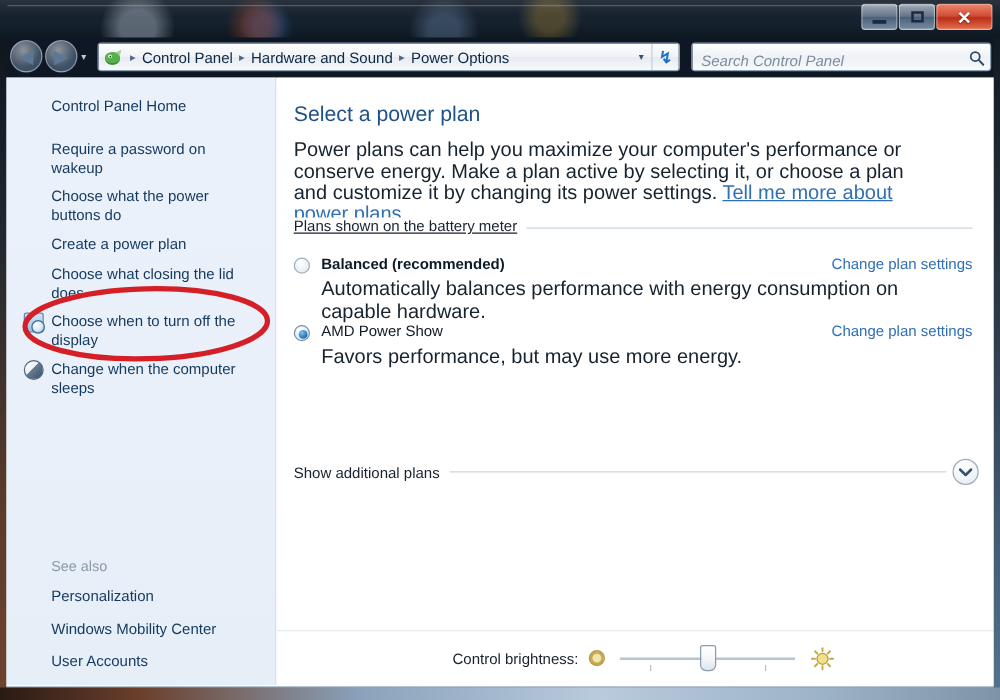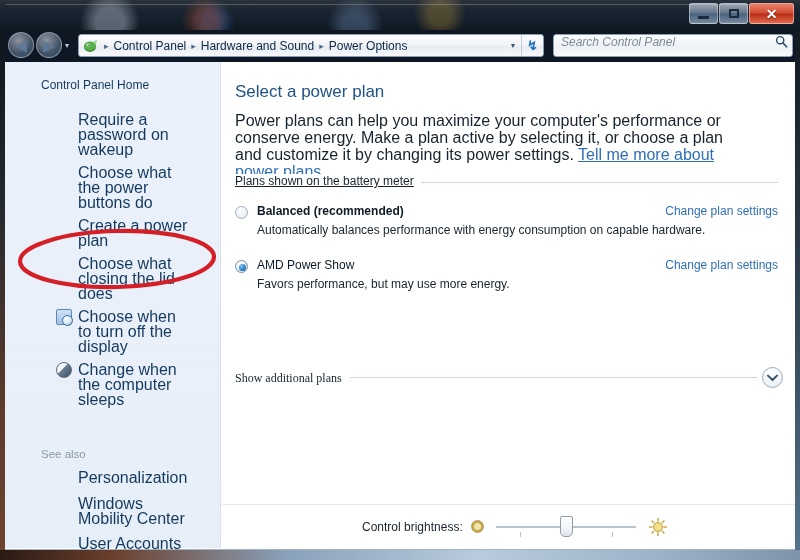--- a/index.html
+++ b/index.html
@@ -89,21 +89,21 @@
   .addr-refresh {
     width: 22px; height: 21px; border-left: 1px solid #c2cfdd;
     display: flex; align-items: center; justify-content: center;
     color: #1e72c4; font-size: 13px; font-weight: bold;
   }
 
   .searchbox {
     position: absolute; left: 553px; top: 4px; width: 240px; height: 23px;
     background: linear-gradient(180deg,#fcfdfe,#eef1f5 55%,#f8fafc);
     border: 1px solid #8ba0b5; border-radius: 3px;
-    display: flex; align-items: flex-start;
+    display: flex; align-items: flex-end;
   }
   .search-ph {
     flex: 1; font-size: 12px; font-style: italic; color: #7b8b9c;
     padding-left: 7px; white-space: nowrap; overflow: hidden;
   }
   .search-mag { width: 22px; text-align: center; color: #2b4b6b; font-size: 13px; }
 
   
   .client {
     position: absolute; left: 4px; top: 62px; width: 792px; height: 488px;
@@ -125,21 +125,21 @@
     position: absolute; left: 0; top: 0; width: 216px; height: 486px;
     background: linear-gradient(180deg,#eaf1fa 0%,#e9f0f9 55%,#e6eef8 100%);
     border-right: 1px solid #d7e1ec;
   }
   .sb-home {
     position: absolute; left: 36px; top: 16px; font-size: 12px; color: #14395e;
   }
   .sb-list { position: absolute; left: 0; top: 50px; width: 216px; }
   .sb-item {
     position: relative; min-height: 16px; padding: 0 28px 0 36px;
-    margin-bottom: 8px; font-size: 16px; color: #14395e; line-height: 15px; margin-left: 37px;
+    margin-bottom: 8px; font-size: 12px; color: #14395e; line-height: 15px;
   }
   .sb-item .ico { position: absolute; left: 14px; top: 0px; width: 16px; height: 16px; }
   .see-also {
     position: absolute; left: 36px; top: 386px; font-size: 11.5px; color: #8a99a8;
   }
   .sb-also { position: absolute; left: 0; top: 408px; width: 216px; }
   .sb-also .sb-item { margin-bottom: 10px; }
 
   
   .ico-display {
@@ -195,26 +195,26 @@
     background: radial-gradient(circle at 40% 32%, #ffffff 0 1px, #e9f0f7 45%, #cfdae6);
     border-color: #7792ab;
   }
   .plan .radio.on::after {
     content: ""; position: absolute; left: 3px; top: 3px; width: 7px; height: 7px;
     border-radius: 50%;
     background: radial-gradient(circle at 35% 30%, #7fc2f2, #1f6fb8 70%, #134f88);
   }
   .plan .name { position: absolute; left: 22px; top: 0; font-size: 12px; color: #0d1b27; }
   .plan .name.bold { font-weight: bold; }
-  .plan .desc { position: absolute; left: 22px; top: 19px; font-size: 12px; color: #17232e; }
+  .plan .desc { position: absolute; left: 22px; top: 19px; font-size: 16px; color: #17232e; }
   .plan .change {
     position: absolute; right: 0; top: 0; font-size: 12px; color: #2f6fb5; cursor: pointer;
   }
 
-  .addl-label { position: absolute; left: 13px; top: 309px; font-size: 12px; color: #17232e; background:#fff; padding-right:8px; z-index:2;font-family:Liberation Serif, serif; }
+  .addl-label { position: absolute; left: 13px; top: 309px; font-size: 12px; color: #17232e; background:#fff; padding-right:8px; z-index:2; }
   .addl-rule { position: absolute; left: 120px; top: 315px; width: 415px; height: 1px; background: #ccd6e0; }
   .addl-btn {
     position: absolute; left: 540px; top: 305px; width: 21px; height: 21px; border-radius: 50%;
     background: radial-gradient(circle at 40% 28%, #ffffff, #f2f5f8 55%, #dfe6ed);
     border: 1px solid #9badbd;
     display: flex; align-items: center; justify-content: center;
     color: #33506d; font-size: 11px; line-height: 1;
   }
 
   

